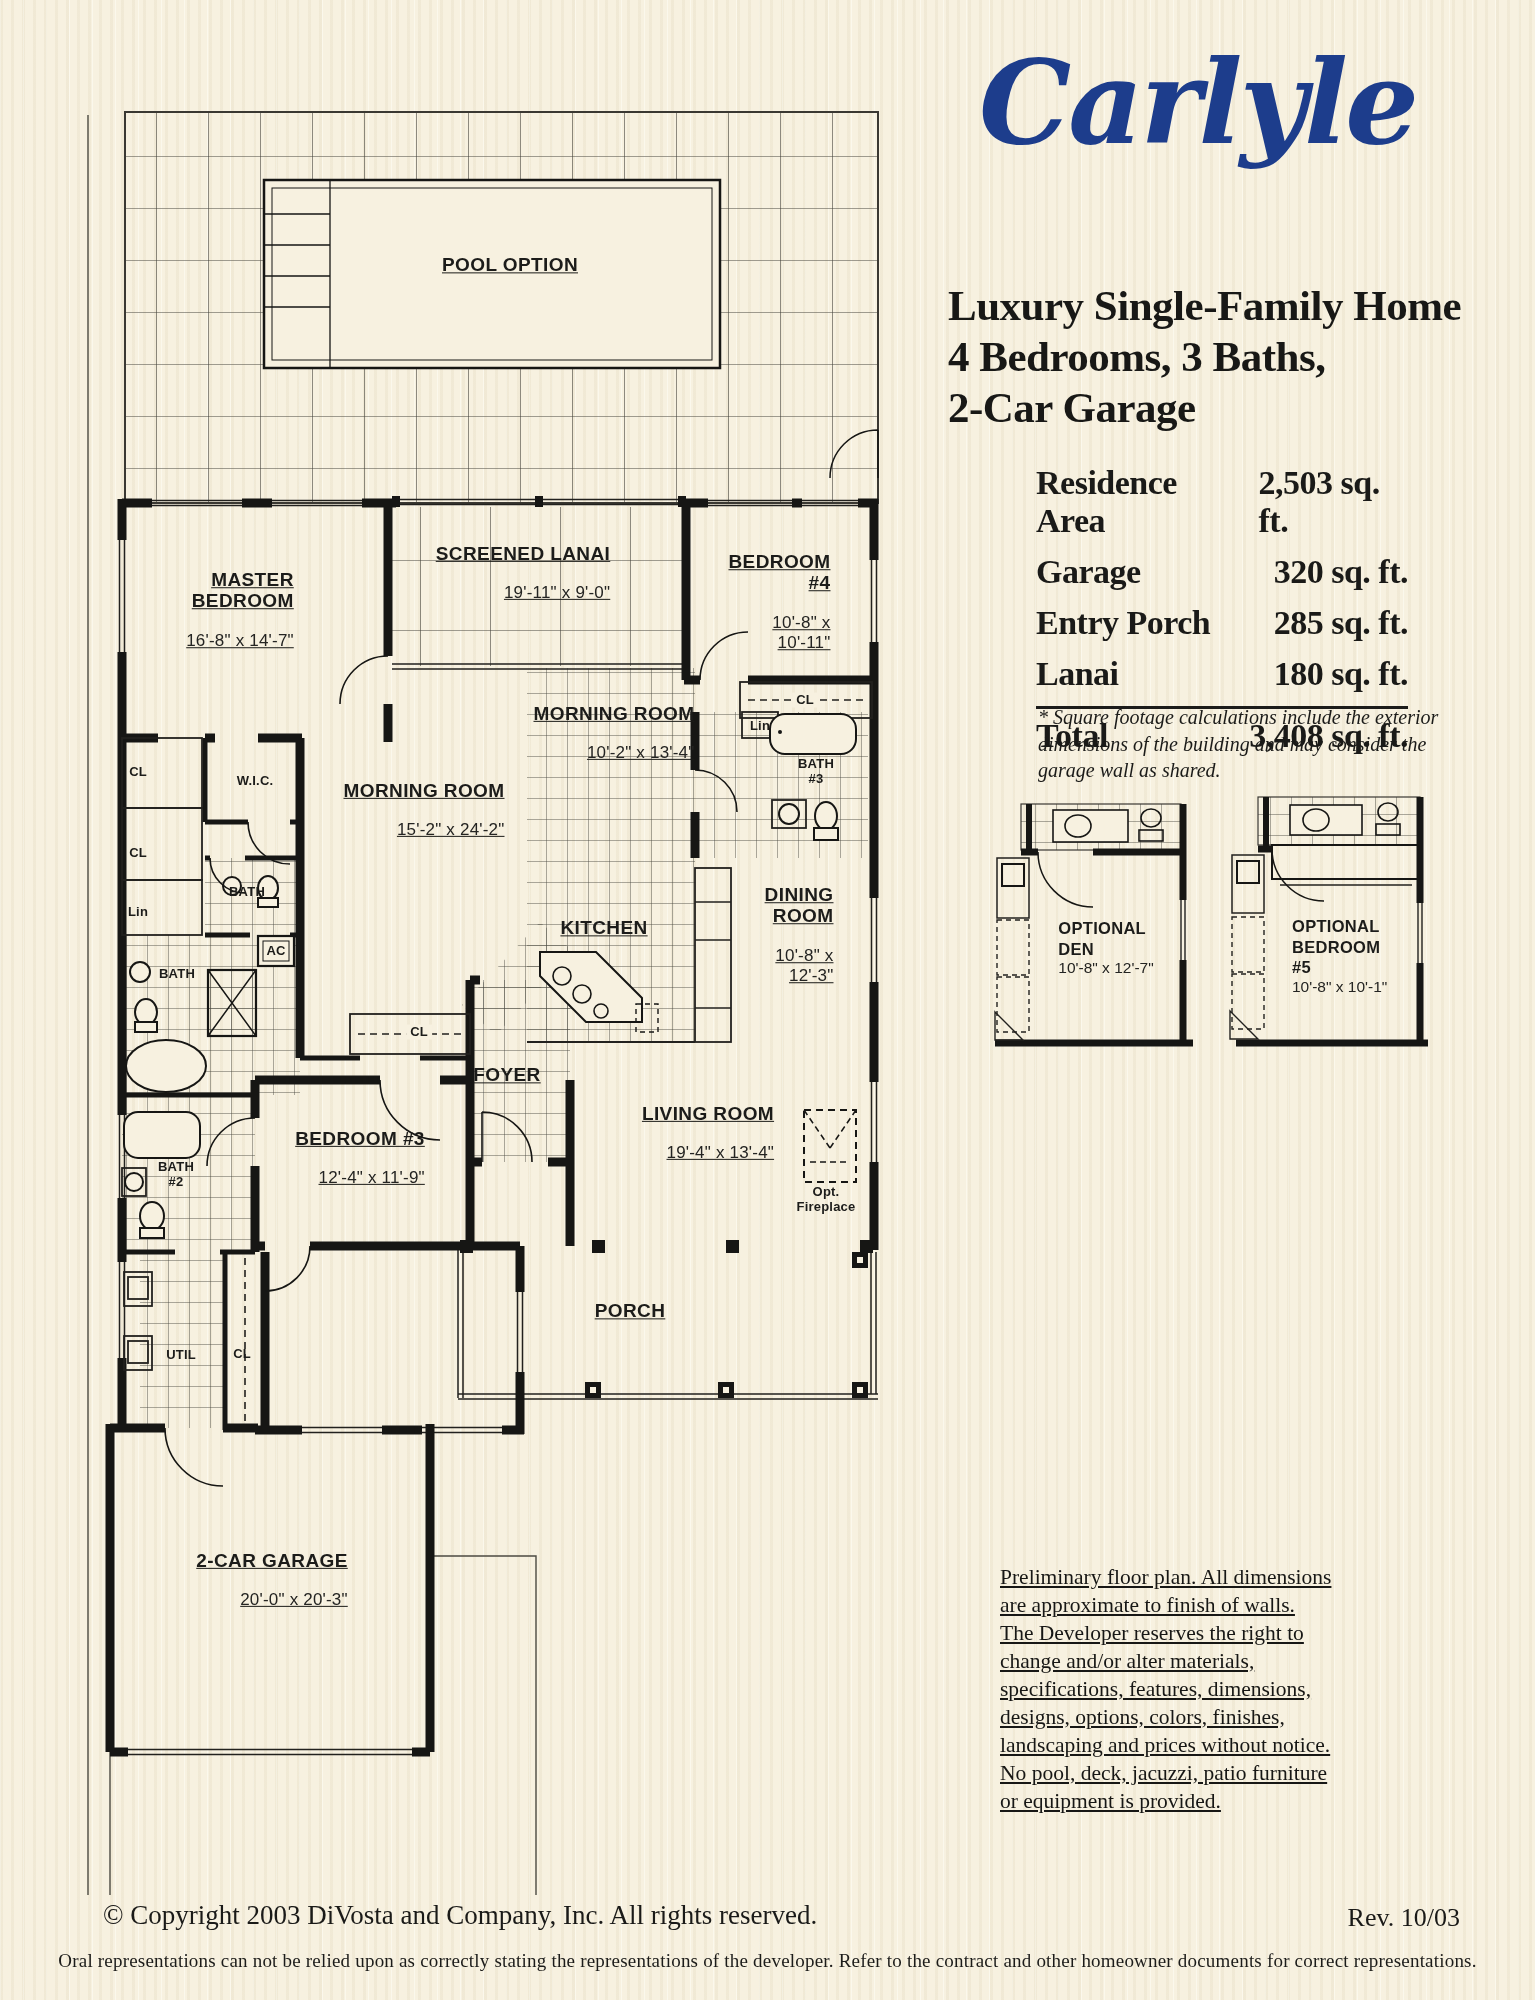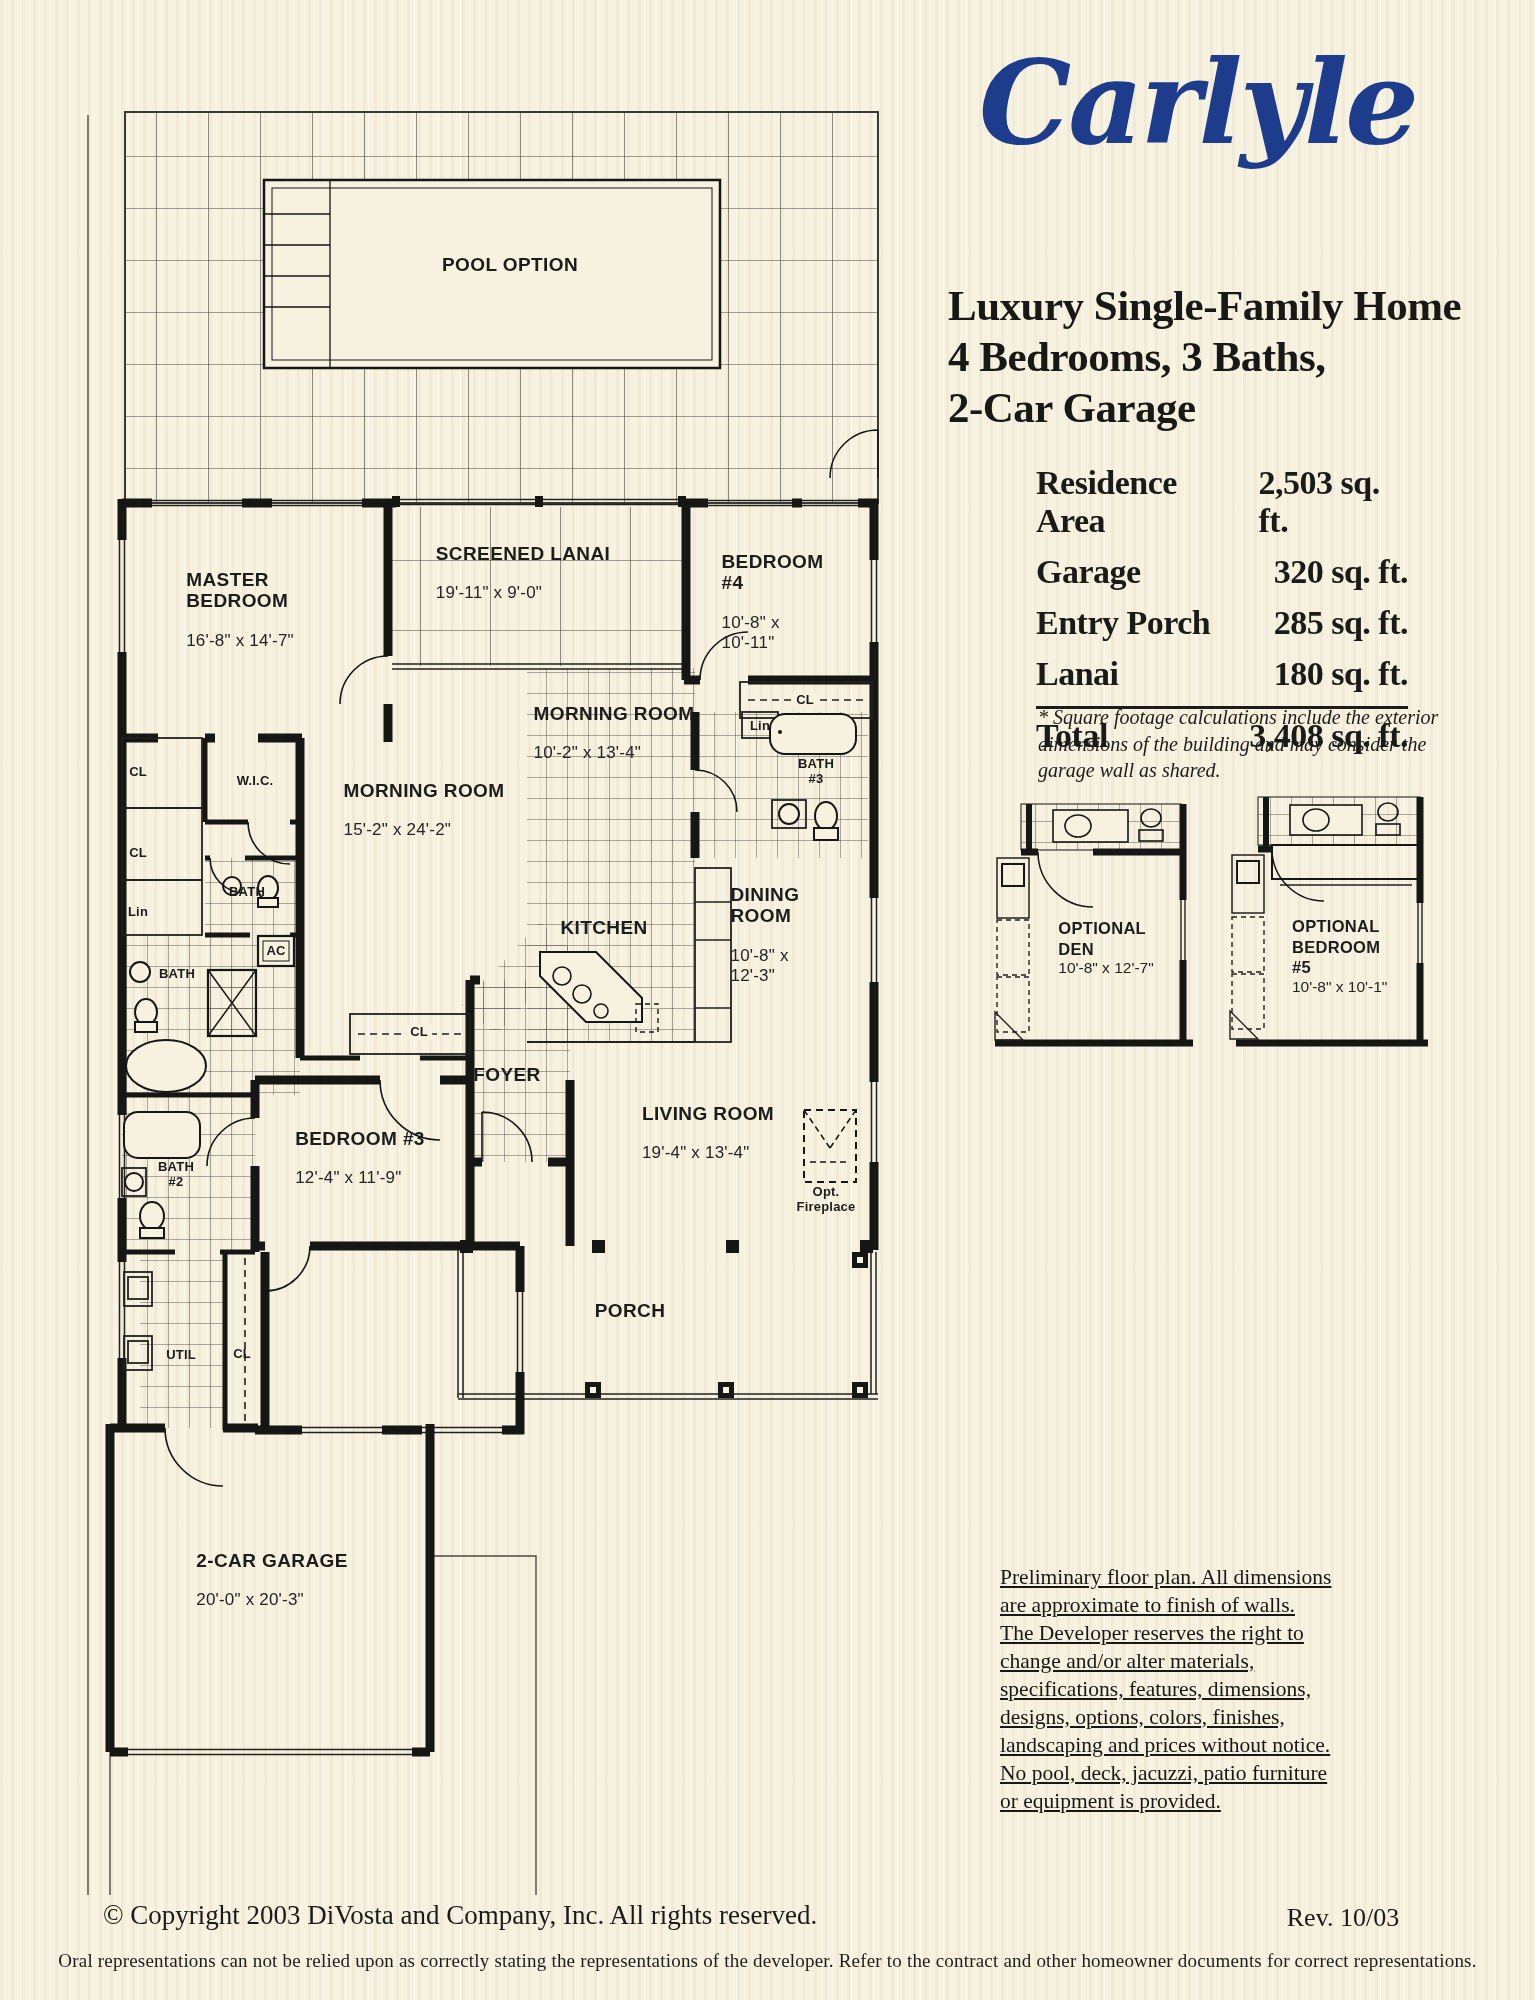--- a/index.html
+++ b/index.html
@@ -6,21 +6,21 @@
   .page{
     position:relative;width:1535px;height:2000px;overflow:hidden;
     background:
       repeating-linear-gradient(90deg, rgba(184,166,120,0.10) 0 3px, rgba(184,166,120,0) 3px 11px),
       repeating-linear-gradient(90deg, rgba(255,255,248,0.5) 0 1px, rgba(255,255,248,0) 1px 23px),
       #f7f1e0;
     font-family:"Liberation Sans",sans-serif;color:#1b1b18;
   }
   .plan-svg{position:absolute;left:85px;top:105px;width:800px;height:1800px;}
   .labels{position:absolute;left:85px;top:105px;width:800px;height:1800px;pointer-events:none;}
-  .rl{position:absolute;transform:translate(-50%,-50%);text-align:left;white-space:pre-line;}
+  .rl{position:absolute;transform:translate(-50%,-50%);text-align:right;white-space:pre-line;text-decoration:underline;}
   .rn{font:700 19px "Liberation Sans",sans-serif;letter-spacing:.4px;color:#1c1c1a;line-height:1.12;}
   .rd{font:400 17px "Liberation Sans",sans-serif;color:#242422;margin-top:1px;letter-spacing:.2px;}
   .sl{position:absolute;transform:translate(-50%,-50%);font:700 13px "Liberation Sans",sans-serif;
       color:#1c1c1a;text-align:center;white-space:pre-line;line-height:1.15;letter-spacing:.2px;}
   .brand-title{position:absolute;left:935px;top:44px;width:525px;text-align:center;
       font:700 italic 116px "DejaVu Serif",serif;color:#1d3d8c;letter-spacing:-3px;line-height:1;}
   .brand-sub{position:absolute;left:948px;top:206px;width:520px;
       font:700 italic 45px "DejaVu Serif",serif;color:#1d3d8c;letter-spacing:-1.5px;}
   .headline{position:absolute;left:948px;top:280px;width:520px;
       font:700 43px "Liberation Serif",serif;color:#181816;line-height:1.19;letter-spacing:-.5px;}
@@ -30,21 +30,21 @@
   .trule{border:none;border-top:3px solid #1c1c1a;margin:4px 0 8px 0;}
   .footnote{position:absolute;left:1038px;top:704px;width:402px;
       font:italic 20px "Liberation Serif",serif;color:#1b1b19;line-height:1.33;}
   .optional-plan{position:absolute;}
   .ol-label{position:absolute;transform:translate(-50%,-50%);pointer-events:none;}
   .ol-name{font:700 16.5px "Liberation Sans",sans-serif;white-space:pre-line;line-height:1.25;color:#1c1c1a;letter-spacing:.3px;}
   .ol-dims{font:400 15.5px "Liberation Sans",sans-serif;color:#242422;}
   .disclaimer{position:absolute;left:1000px;top:1564px;width:332px;
       font:400 21.5px "Liberation Serif",serif;color:#171715;line-height:1.3;text-decoration:underline;}
   .copyright{position:absolute;left:103px;top:1900px;font:400 27px "Liberation Serif",serif;color:#1a1a18;}
-  .revision{position:absolute;left:1258px;top:1903px;width:170px;text-align:center;
+  .revision{position:absolute;left:1290px;top:1903px;width:170px;text-align:right;
       font:400 26px "Liberation Serif",serif;color:#1a1a18;}
   .fineprint{position:absolute;left:0;top:1950px;width:1535px;text-align:center;
       font:400 19px "Liberation Serif",serif;color:#1c1c1a;letter-spacing:.2px;}
 </style>
 </head>
 <body>
 
 <div class="page">
 
   <svg class="plan-svg" viewBox="85 105 800 1800">

